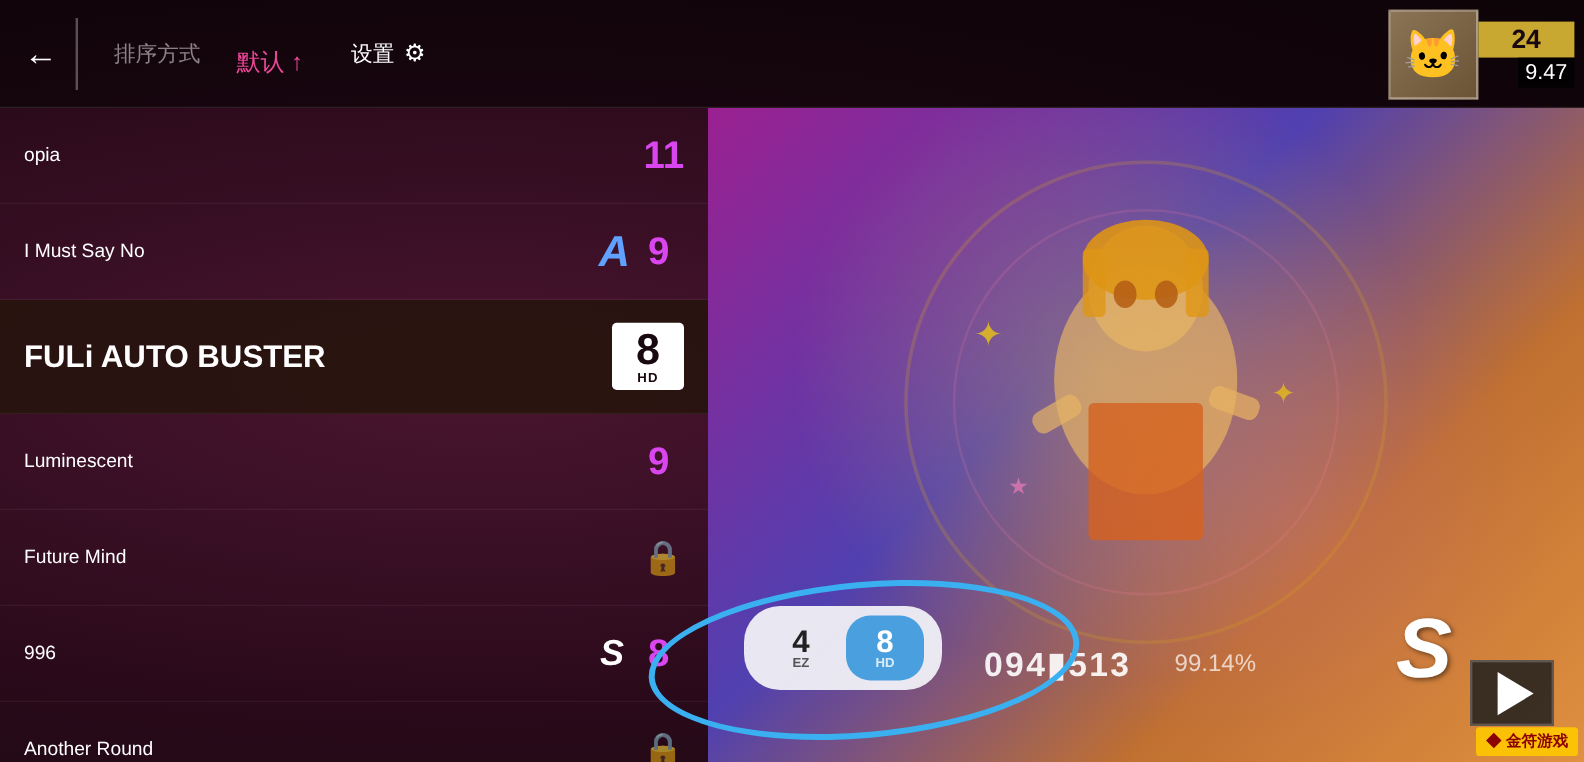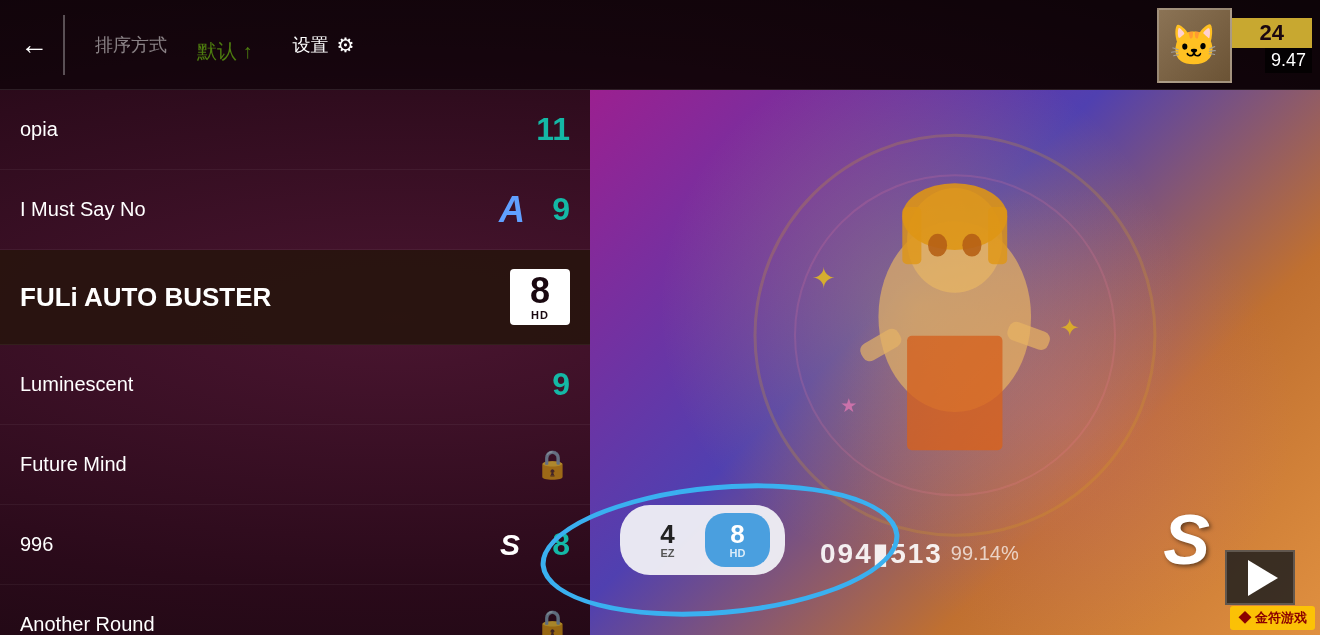--- a/index.html
+++ b/index.html
@@ -48,21 +48,21 @@
 
     .sort-section {
       display: flex;
       align-items: center;
       gap: 30px;
       color: rgba(255,255,255,0.7);
       font-size: 18px;
     }
 
     .sort-label { color: rgba(255,255,255,0.5); }
-    .sort-value { color: #4d7c0f; font-size: 20px; margin-top: 13px; }
+    .sort-value { color: #ec4899; font-size: 20px; margin-top: 13px; }
 
     .settings-btn {
       display: flex;
       align-items: flex-end;
       gap: 8px;
       color: white;
       font-size: 18px;
       cursor: pointer;
       margin-left: 20px;
     }
@@ -132,21 +132,21 @@
       cursor: pointer;
       position: relative;
     }
 
     .song-item.active-song {
       background: rgba(60,40,30,0.95);
     }
 
     .song-title {
       color: white;
-      font-size: 20px;
+      font-size: 16px;
       flex: 1;
     }
 
     .song-title.large {
       font-size: 26px;
       font-weight: bold;
     }
 
     .difficulty-badge {
       background: white;
@@ -165,26 +165,26 @@
       line-height: 1;
     }
 
     .diff-label {
       font-size: 11px;
       font-weight: bold;
       letter-spacing: 1px;
     }
 
     .level-num {
-      color: #14b8a6;
+      color: #d946ef;
       font-size: 32px;
       font-weight: bold;
       margin-left: 15px;
       min-width: 30px;
-      text-align: right;
+      text-align: left;
     }
 
     .lock-icon {
       color: rgba(255,255,255,0.6);
       font-size: 28px;
       margin-left: 10px;
     }
 
     .grade-a {
       color: #60a0ff;
@@ -272,21 +272,21 @@
       color: rgba(255,255,255,0.8);
     }
 
     
     .score-display {
       position: absolute;
       bottom: 65px;
       left: 820px;
       display: flex;
       align-items: center;
-      gap: 8px;
+      gap: 36px;
       z-index: 20;
     }
 
     .score-num {
       color: rgba(255,255,255,0.9);
       font-size: 28px;
       font-weight: bold;
       letter-spacing: 2px;
     }
 

